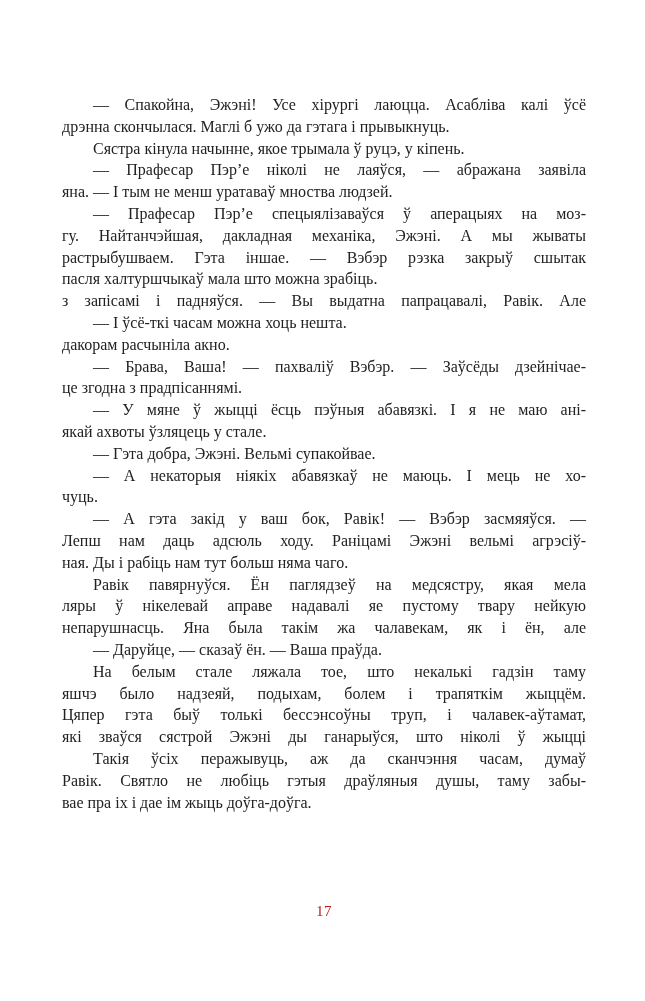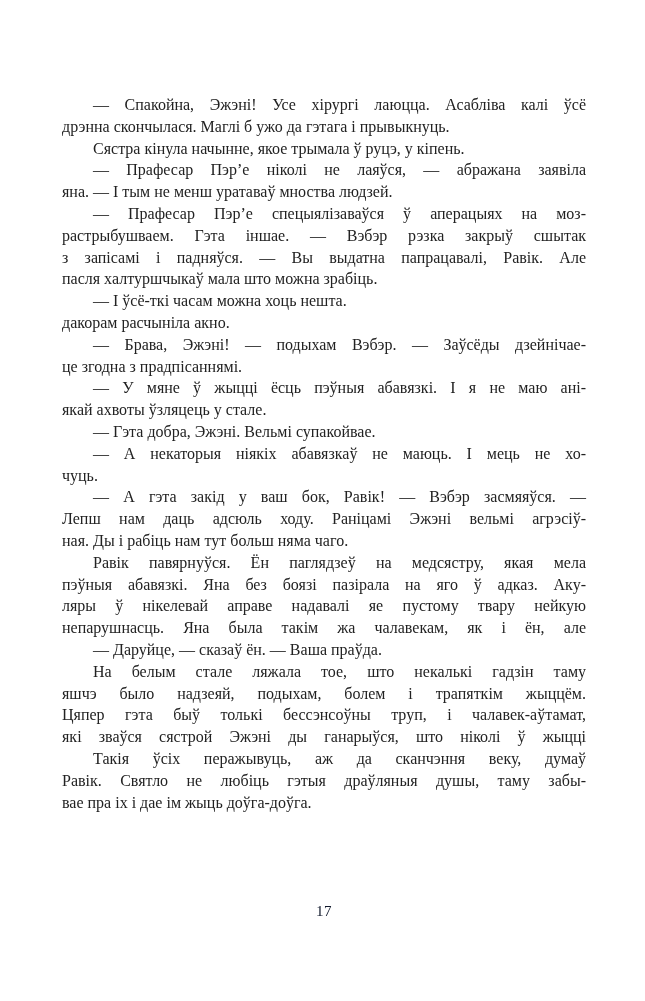--- a/index.html
+++ b/index.html
@@ -39,86 +39,86 @@
     text-indent: 31px;
   }
   .page-number {
     position: absolute;
     top: 903px;
     left: 62px;
     width: 524px;
     text-align: center;
     font-size: 15px;
     letter-spacing: 0.5px;
-    color: #0f172a;
+    color: #b91c1c;
   }
 </style>
 </head>
 <body>
 
 <div class="book-page">
   <div class="text-block">
       <div class="paragraph">
         <div class="line j indent">— Спакойна, Эжэні! Усе хірургі лаюцца. Асабліва калі ўсё</div>
         <div class="line">дрэнна скончылася. Маглі б ужо да гэтага і прывыкнуць.</div>
       </div>
       <div class="paragraph">
         <div class="line indent">Сястра кінула начынне, якое трымала ў руцэ, у кіпень.</div>
       </div>
       <div class="paragraph">
         <div class="line j indent">— Прафесар Пэр’е ніколі не лаяўся, — абражана заявіла</div>
         <div class="line">яна. — І тым не менш уратаваў мноства людзей.</div>
       </div>
       <div class="paragraph">
         <div class="line j indent">— Прафесар Пэр’е спецыялізаваўся ў аперацыях на моз-</div>
+        <div class="line j">гу. Найтанчэйшая, дакладная механіка, Эжэні. А мы жываты</div>
         <div class="line j">растрыбушваем. Гэта іншае. — Вэбэр рэзка закрыў сшытак</div>
+        <div class="line">пасля халтуршчыкаў мала што можна зрабіць.</div>
         <div class="line j">з запісамі і падняўся. — Вы выдатна папрацавалі, Равік. Але</div>
-        <div class="line">пасля халтуршчыкаў мала што можна зрабіць.</div>
       </div>
       <div class="paragraph">
         <div class="line indent">— І ўсё-ткі часам можна хоць нешта.</div>
       </div>
       <div class="paragraph">
         <div class="line">дакорам расчыніла акно.</div>
       </div>
       <div class="paragraph">
-        <div class="line j indent">— Брава, Эжэні! — подыхам Вэбэр. — Заўсёды дзейнічае-</div>
+        <div class="line j indent">— Брава, Ваша! — пахваліў Вэбэр. — Заўсёды дзейнічае-</div>
         <div class="line">це згодна з прадпісаннямі.</div>
       </div>
       <div class="paragraph">
         <div class="line j indent">— У мяне ў жыцці ёсць пэўныя абавязкі. І я не маю ані-</div>
         <div class="line">якай ахвоты ўзляцець у стале.</div>
       </div>
       <div class="paragraph">
         <div class="line indent">— Гэта добра, Эжэні. Вельмі супакойвае.</div>
       </div>
       <div class="paragraph">
         <div class="line j indent">— А некаторыя ніякіх абавязкаў не маюць. І мець не хо-</div>
         <div class="line">чуць.</div>
       </div>
       <div class="paragraph">
         <div class="line j indent">— А гэта закід у ваш бок, Равік! — Вэбэр засмяяўся. —</div>
         <div class="line j">Лепш нам даць адсюль ходу. Раніцамі Эжэні вельмі агрэсіў-</div>
         <div class="line">ная. Ды і рабіць нам тут больш няма чаго.</div>
       </div>
       <div class="paragraph">
         <div class="line j indent">Равік павярнуўся. Ён паглядзеў на медсястру, якая мела</div>
-        <div class="line j">пэўныя абавязкі. Яна без боязі пазірала на яго ў адказ. Аку-</div>
         <div class="line j">ляры ў нікелевай аправе надавалі яе пустому твару нейкую</div>
         <div class="line j">непарушнасць. Яна была такім жа чалавекам, як і ён, але</div>
       </div>
       <div class="paragraph">
         <div class="line indent">— Даруйце, — сказаў ён. — Ваша праўда.</div>
       </div>
       <div class="paragraph">
         <div class="line j indent">На белым стале ляжала тое, што некалькі гадзін таму</div>
         <div class="line j">яшчэ было надзеяй, подыхам, болем і трапяткім жыццём.</div>
         <div class="line j">Цяпер гэта быў толькі бессэнсоўны труп, і чалавек-аўтамат,</div>
         <div class="line j">які зваўся сястрой Эжэні ды ганарыўся, што ніколі ў жыцці</div>
       </div>
       <div class="paragraph">
-        <div class="line j indent">Такія ўсіх перажывуць, аж да сканчэння веку, думаў</div>
+        <div class="line j indent">Такія ўсіх перажывуць, аж да сканчэння часам, думаў</div>
         <div class="line j">Равік. Святло не любіць гэтыя драўляныя душы, таму забы-</div>
         <div class="line">вае пра іх і дае ім жыць доўга-доўга.</div>
       </div>
     </div>
   <div class="page-number">17</div>
 </div>
 
 </body></html>

